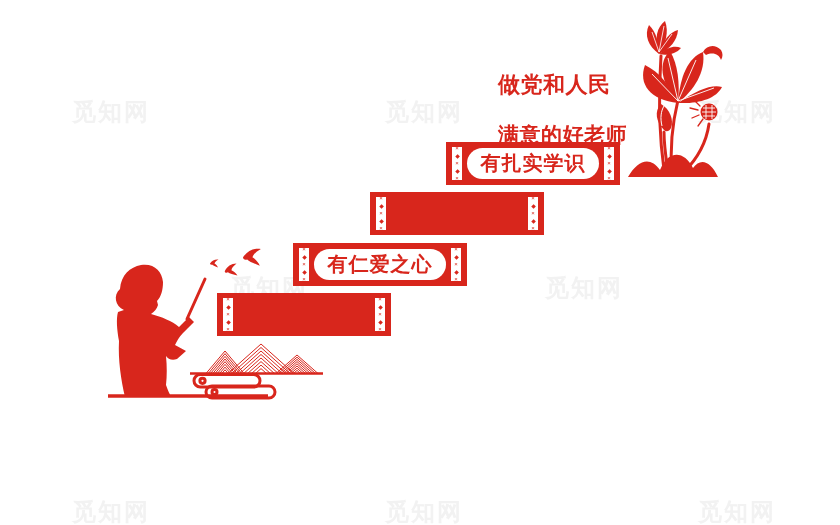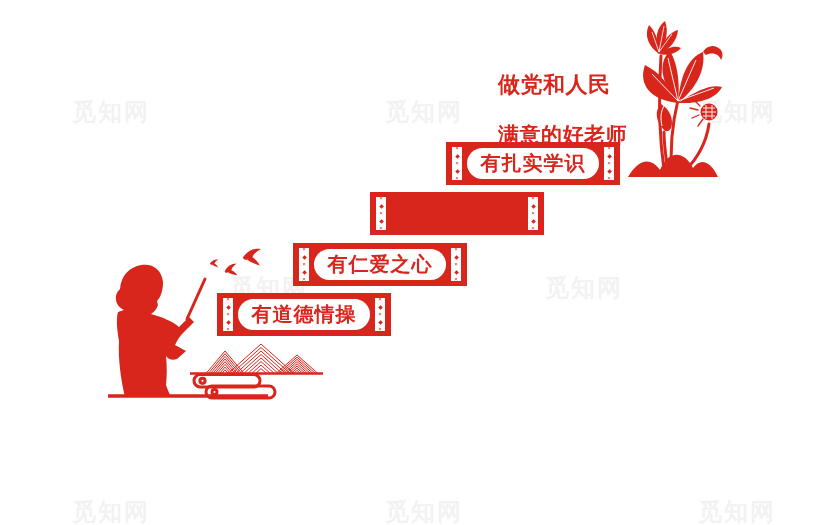--- a/index.html
+++ b/index.html
@@ -177,17 +177,16 @@
     <span class="lattice">×◆×◆×</span>
     <span class="lattice">×◆×◆×</span>
   </div>
   <div class="banner" style="left:293px;top:243px">
     <span class="lattice">×◆×◆×</span>
     <span class="pill">有仁爱之心</span>
     <span class="lattice">×◆×◆×</span>
   </div>
   <div class="banner" style="left:217px;top:293px">
     <span class="lattice">×◆×◆×</span>
-    <span class="pill">有道德情操</span>
     <span class="lattice">×◆×◆×</span>
   </div>
 
 </div>
 
 </body></html>

